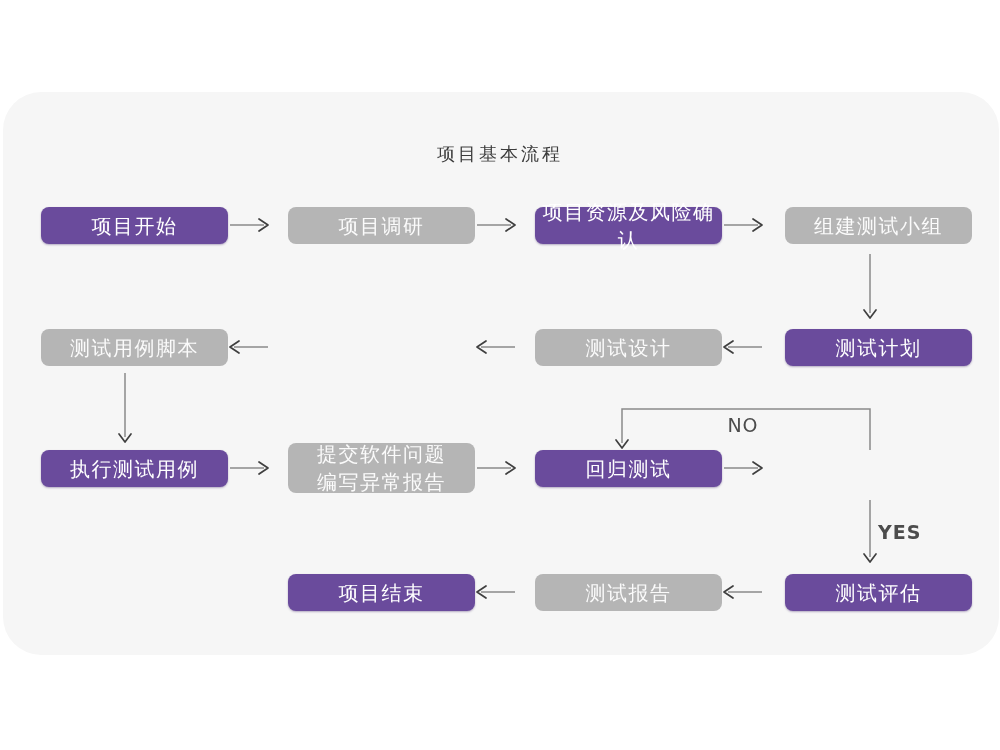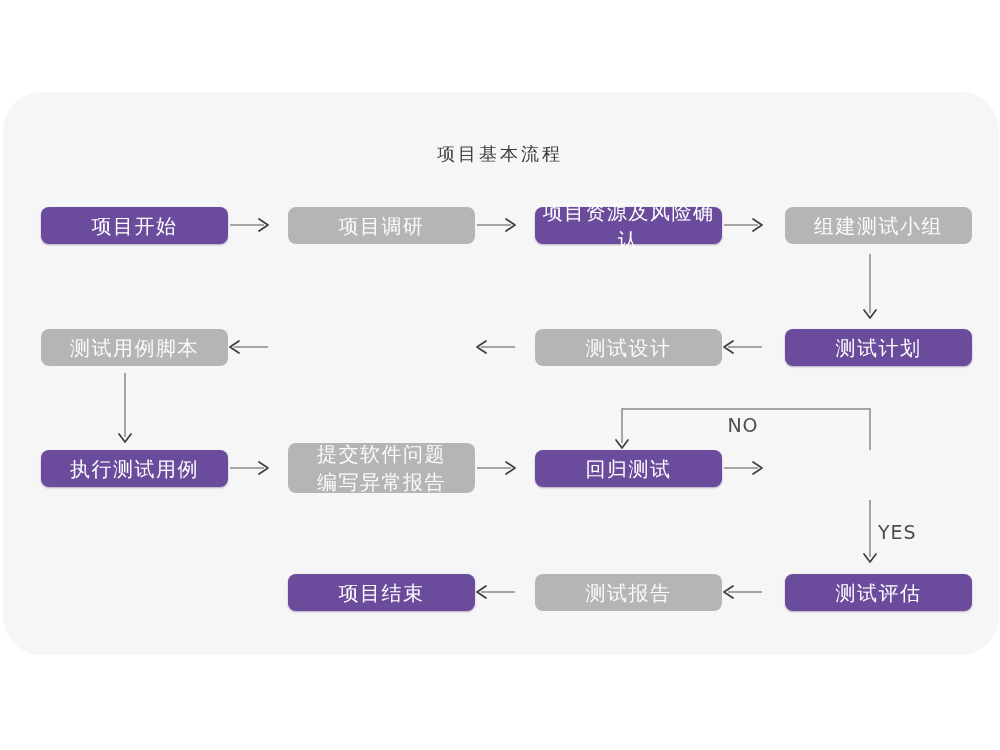--- a/index.html
+++ b/index.html
@@ -31,21 +31,21 @@
   .node.gray   { background: var(--secondary, #b5b5b5); color: #fbfbfb; }
   .node.tall   { height: 50px; }
   .connectors { position: absolute; left: 0; top: 0; width: 1000px; height: 750px; pointer-events: none; }
   .connectors .shaft { stroke: #8a8a8a; stroke-width: 1.5; fill: none; }
   .connectors .head  { stroke: #3f3f3f; stroke-width: 1.7; fill: none; stroke-linecap: round; stroke-linejoin: round; }
   .flow-label {
     position: absolute;
     font-size: 19px; color: #4c4c4c; letter-spacing: 1px;
   }
   .flow-label.no  { left: 718px; top: 414px; width: 50px; text-align: center; }
-  .flow-label.yes { left: 878px; top: 521px; }
+  .flow-label.yes { left: 878px; top: 521px; font-weight: bold; }
 
   
   .r1 { top: 207px; } .r2 { top: 329px; } .r3 { top: 450px; } .r4 { top: 574px; }
   .c1 { left: 41px; } .c2 { left: 288px; } .c3 { left: 535px; } .c4 { left: 785px; }
   .r3tall { top: 443px; left: 288px; }
 </style>
 </head>
 <body>
 
 <div class="stage">

